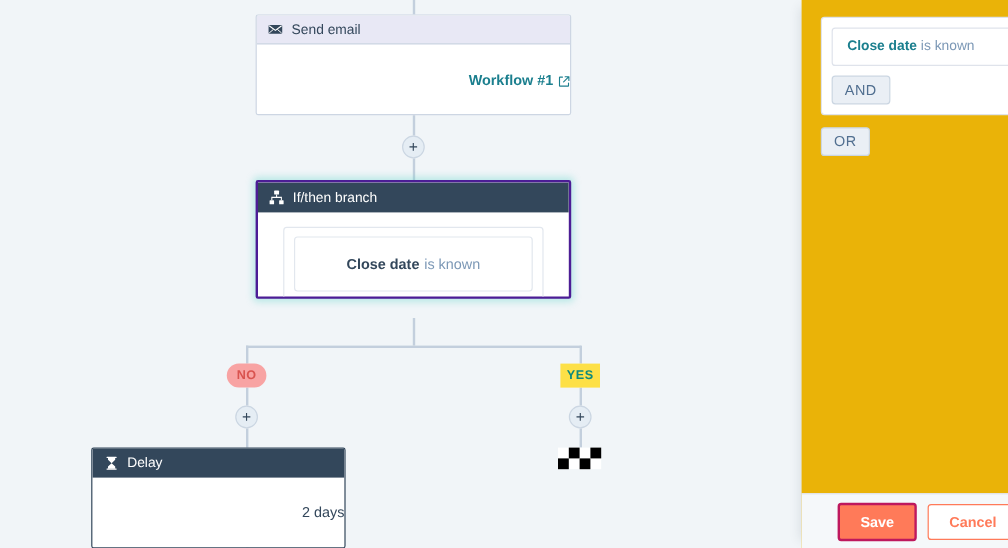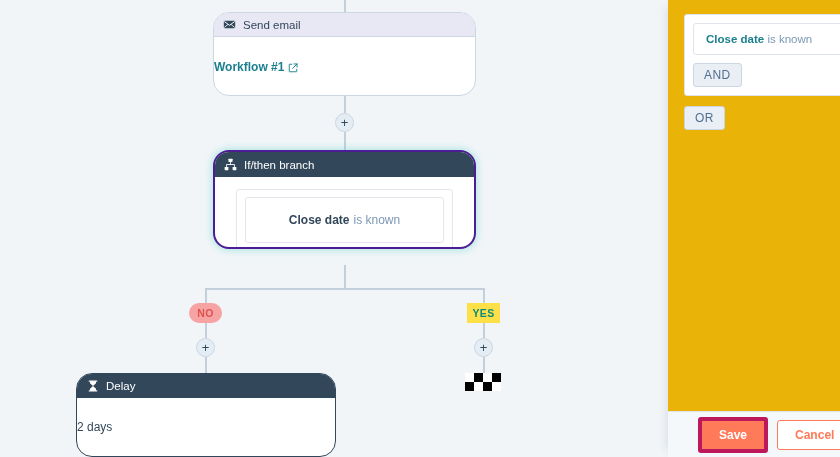--- a/index.html
+++ b/index.html
@@ -19,38 +19,38 @@
   }
 
   .conn{position:absolute;background:#c3cfdd;}
   .conn-v{width:2px;}
   .conn-h{height:2px;}
 
   
   .card{
     position:absolute;
     background:#ffffff;
-    border-radius:16px;
+    border-radius:2px;
     box-sizing:border-box;
     overflow:hidden;
   }
   .card-head{
     height:24px;
     display:flex;align-items:center;
     padding:0 9px;
     font-size:11.5px;
     box-sizing:border-box;
   }
   .card-head .hicon{
     width:13px;height:13px;margin-right:7px;
     display:inline-flex;align-items:center;justify-content:center;
     flex:0 0 auto;
   }
   .card-body{
-    display:flex;align-items:center;justify-content:flex-start;
+    display:flex;align-items:center;justify-content:flex-end;
     box-sizing:border-box;
   }
 
   
   #node-email{
     left:213px;top:12px;width:263px;height:84px;
     border:1px solid #cdd6e3;
   }
   #node-email .card-head{
     background:#e8e8f5;color:#33475b;
@@ -84,21 +84,21 @@
   .cond-inner{
     width:100%;height:100%;
     border:1px solid #e2e7ee;border-radius:3px;
     display:flex;align-items:center;justify-content:center;
     font-size:12px;color:#7c98b6;
   }
   .cond-inner b{color:#33475b;font-weight:bold;margin-right:4px;}
 
   
   #node-delay{
-    left:76px;top:373px;width:260px;height:84px;
+    left:76px;top:373px;width:212px;height:84px;
     border:1px solid #33475b;
   }
   #node-delay .card-head{background:#33475b;color:#ffffff;}
   #node-delay .card-body{height:58px;font-size:12px;color:#33475b;}
 
   
   .plus{
     position:absolute;width:19px;height:19px;border-radius:50%;
     background:#e5edf4;border:1px solid #cbd6e2;
     display:flex;align-items:center;justify-content:center;
@@ -169,21 +169,21 @@
     padding-left:30px;gap:9px;
     box-sizing:border-box;
   }
   .btn{
     font-size:12px;font-weight:bold;
     border-radius:3px;
     padding:7px 17px;
     box-sizing:border-box;
     white-space:nowrap;
   }
-  #save-btn{background:#ff7a59;color:#ffffff;border:4px solid #be185d;}
+  #save-btn{background:#ff7a59;color:#ffffff;border:2px solid #be185d;}
   #cancel-btn{background:#ffffff;color:#ff7a59;border:1px solid #ff7a59;}
 </style>
 </head>
 <body>
 
 <div id="canvas">
 
   <div class="conn conn-v" style="left:344px;top:0;height:12px;"></div>
   <div class="conn conn-v" style="left:344px;top:96px;height:17px;"></div>
   <div class="conn conn-v" style="left:344px;top:132px;height:18px;"></div>

